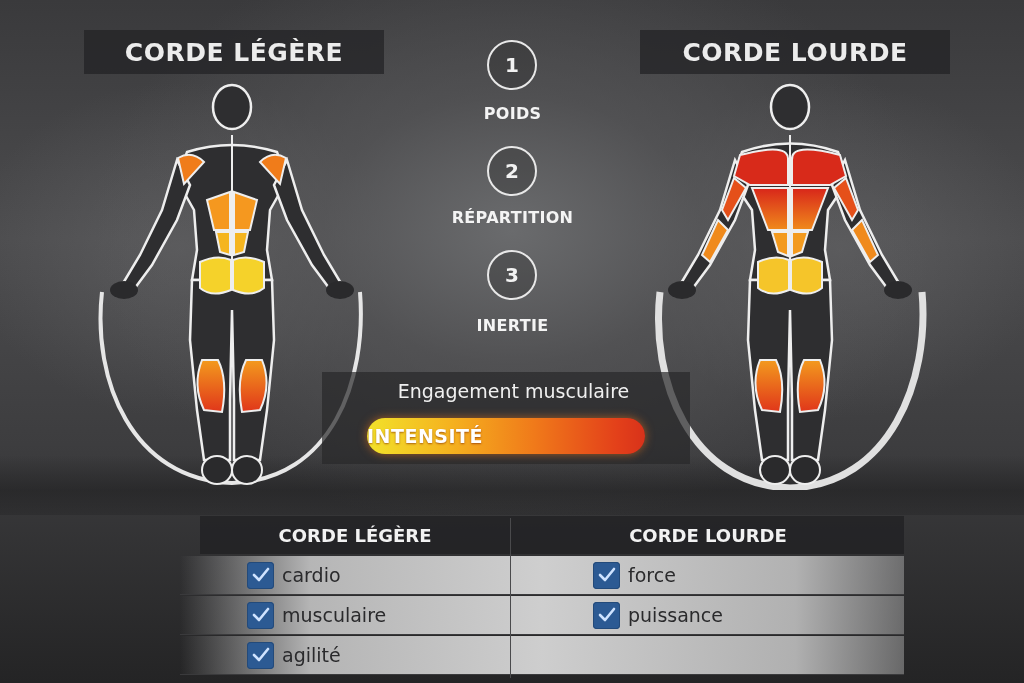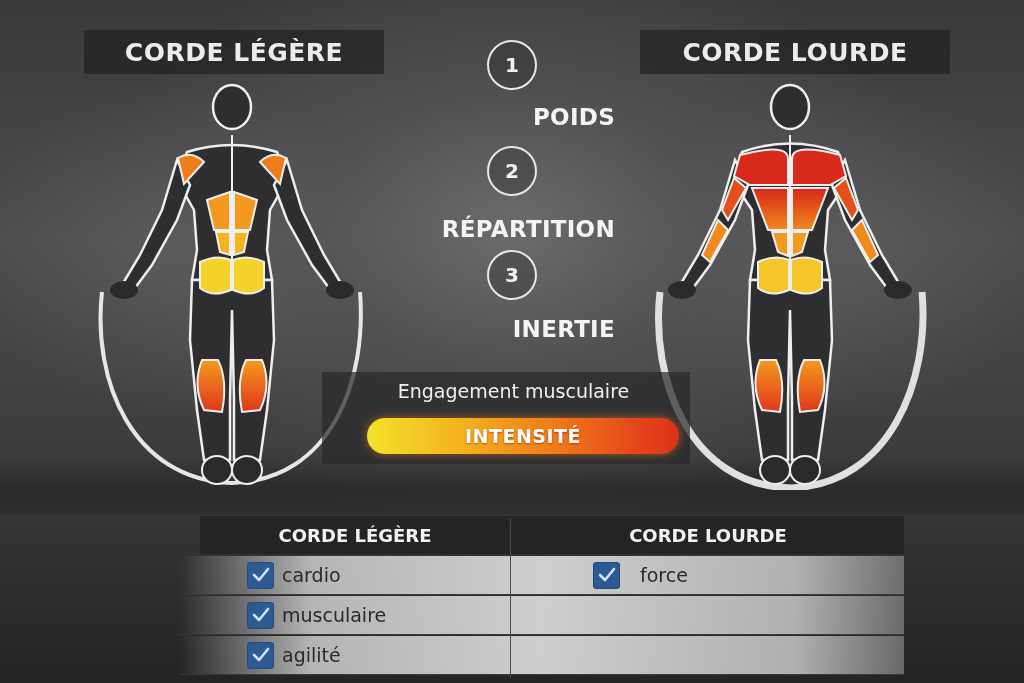--- a/index.html
+++ b/index.html
@@ -27,41 +27,41 @@
 
   .steps { position:absolute; left:440px; top:40px; width:145px; }
   .step-circle {
     position:absolute; width:50px; height:50px; border:2px solid #e8e8e8;
     border-radius:50%; box-sizing:border-box; left:47px;
     display:flex; align-items:center; justify-content:center;
     color:#f2f2f2; font-weight:bold; font-size:20px;
     background: rgba(45,45,47,0.35);
   }
   .step-label {
-    position:absolute; left:-30px; width:205px; text-align:right;
-    color:#f4f4f4; font-weight:bold; font-size:23px; letter-spacing:0.3px;
+    position:absolute; left:-30px; width:205px; text-align:center;
+    color:#f4f4f4; font-weight:bold; font-size:16px; letter-spacing:0.3px;
   }
 
   .figure { position:absolute; }
   .fig-left { left:92px; top:80px; width:280px; height:410px; }
   .fig-right { left:650px; top:80px; width:280px; height:410px; }
 
   .engage-box {
     position:absolute; left:322px; top:372px; width:368px; height:92px;
     background: rgba(40,40,42,0.7);
   }
   .engage-title {
     position:absolute; left:0; top:8px; width:383px; text-align:center;
     color:#f0f0f0; font-size:19px;
   }
   .intensity-bar {
-    position:absolute; left:45px; top:46px; width:312px; height:36px; border-radius:18px;
+    position:absolute; left:45px; top:46px; width:278px; height:36px; border-radius:18px;
     background: linear-gradient(90deg, #f2e22a 0%, #f5b21f 30%, #f07a1a 60%, #e3401a 90%, #d8321a 100%);
     box-shadow: 0 0 10px rgba(240,120,30,0.6);
-    display:flex; align-items:center; justify-content:center;
+    display:flex; align-items:center; 
     color:#fff; font-weight:bold; font-size:19px; letter-spacing:0.5px;
     text-shadow:0 1px 2px rgba(120,30,0,0.6);
   }
 
   .table { position:absolute; left:120px; top:516px; width:784px; height:162px; }
   .thead {
     position:absolute; left:80px; top:0; width:704px; height:38px;
     background: rgba(34,34,36,0.85);
   }
   .th {
@@ -73,21 +73,21 @@
   .col-divider {
     position:absolute; left:390px; top:2px; width:1px; height:160px; background:#4a4a4c;
   }
   .trow {
     position:absolute; left:60px; width:724px; height:38px;
     background: linear-gradient(90deg, rgba(210,210,210,0) 0%, rgba(205,205,205,0.85) 18%, rgba(220,220,220,0.92) 50%, rgba(200,200,200,0.85) 85%, rgba(170,170,170,0.5) 100%);
     border-bottom:1.5px solid #3a3a3c;
   }
   .cell { position:absolute; top:0; height:38px; display:flex; align-items:center; }
   .cell-left { left:67px; }
-  .cell-right { left:413px;gap:12px; }
+  .cell-right { left:413px; }
   .check {
     width:27px; height:27px; border-radius:4px; background:#2c5a93;
     display:flex; align-items:center; justify-content:center; margin-right:8px;
     box-shadow: inset 0 0 0 1px #234a7a;
   }
   .cell-text { font-size:19px; color:#2a2a2c; }
 </style>
 </head>
 <body>
 
@@ -101,21 +101,21 @@
 </div>
 
 <div class="steps">
   <div class="step-circle" style="top:0px">
       <span>1</span>
     </div>
   <div class="step-label" style="top:64px">POIDS</div>
   <div class="step-circle" style="top:106px">
       <span>2</span>
     </div>
-  <div class="step-label" style="top:176px">RÉPARTITION</div>
+  <div class="step-label" style="top:168px">RÉPARTITION</div>
   <div class="step-circle" style="top:210px">
       <span>3</span>
     </div>
   <div class="step-label" style="top:276px">INERTIE</div>
 </div>
 
 <div class="figure fig-left">
   <svg width="280" height="410" viewBox="0 0 280 410">
     <defs>
       <linearGradient id="calfL" x1="0" y1="0" x2="0" y2="1">
@@ -237,20 +237,28 @@
 
   <div class="trow" style="top:80px">
     <div class="cell cell-left">
       <span class="check">
           <svg width="18" height="16" viewBox="0 0 18 16">
             <path d="M2 8 L7 13 L16 2" fill="none" stroke="#cfe3ff" stroke-width="2.6" stroke-linecap="round" stroke-linejoin="round"></path>
           </svg>
         </span>
       <span class="cell-text">musculaire</span>
     </div>
+    <div class="cell cell-right">
+      <span class="check">
+          <svg width="18" height="16" viewBox="0 0 18 16">
+            <path d="M2 8 L7 13 L16 2" fill="none" stroke="#cfe3ff" stroke-width="2.6" stroke-linecap="round" stroke-linejoin="round"></path>
+          </svg>
+        </span>
+      <span class="cell-text">puissance</span>
+    </div>
   </div>
 
   <div class="trow" style="top:120px">
     <div class="cell cell-left">
       <span class="check">
           <svg width="18" height="16" viewBox="0 0 18 16">
             <path d="M2 8 L7 13 L16 2" fill="none" stroke="#cfe3ff" stroke-width="2.6" stroke-linecap="round" stroke-linejoin="round"></path>
           </svg>
         </span>
       <span class="cell-text">agilité</span>

